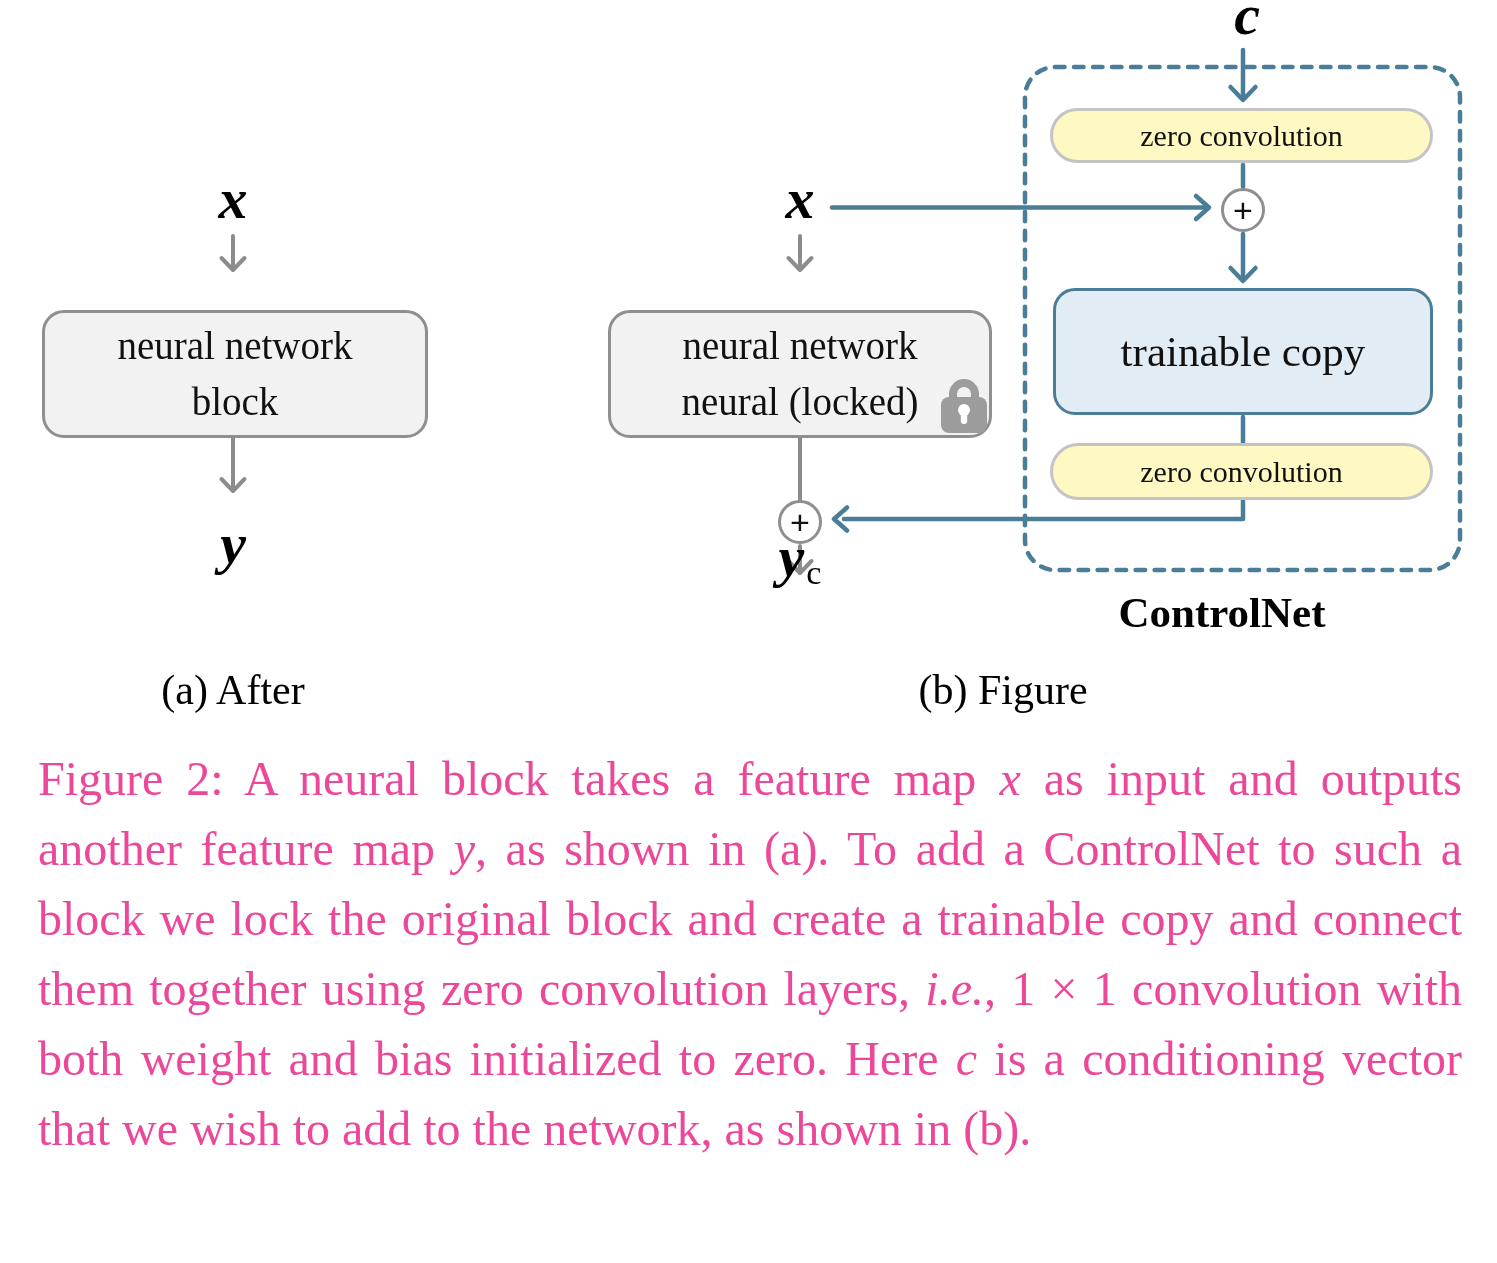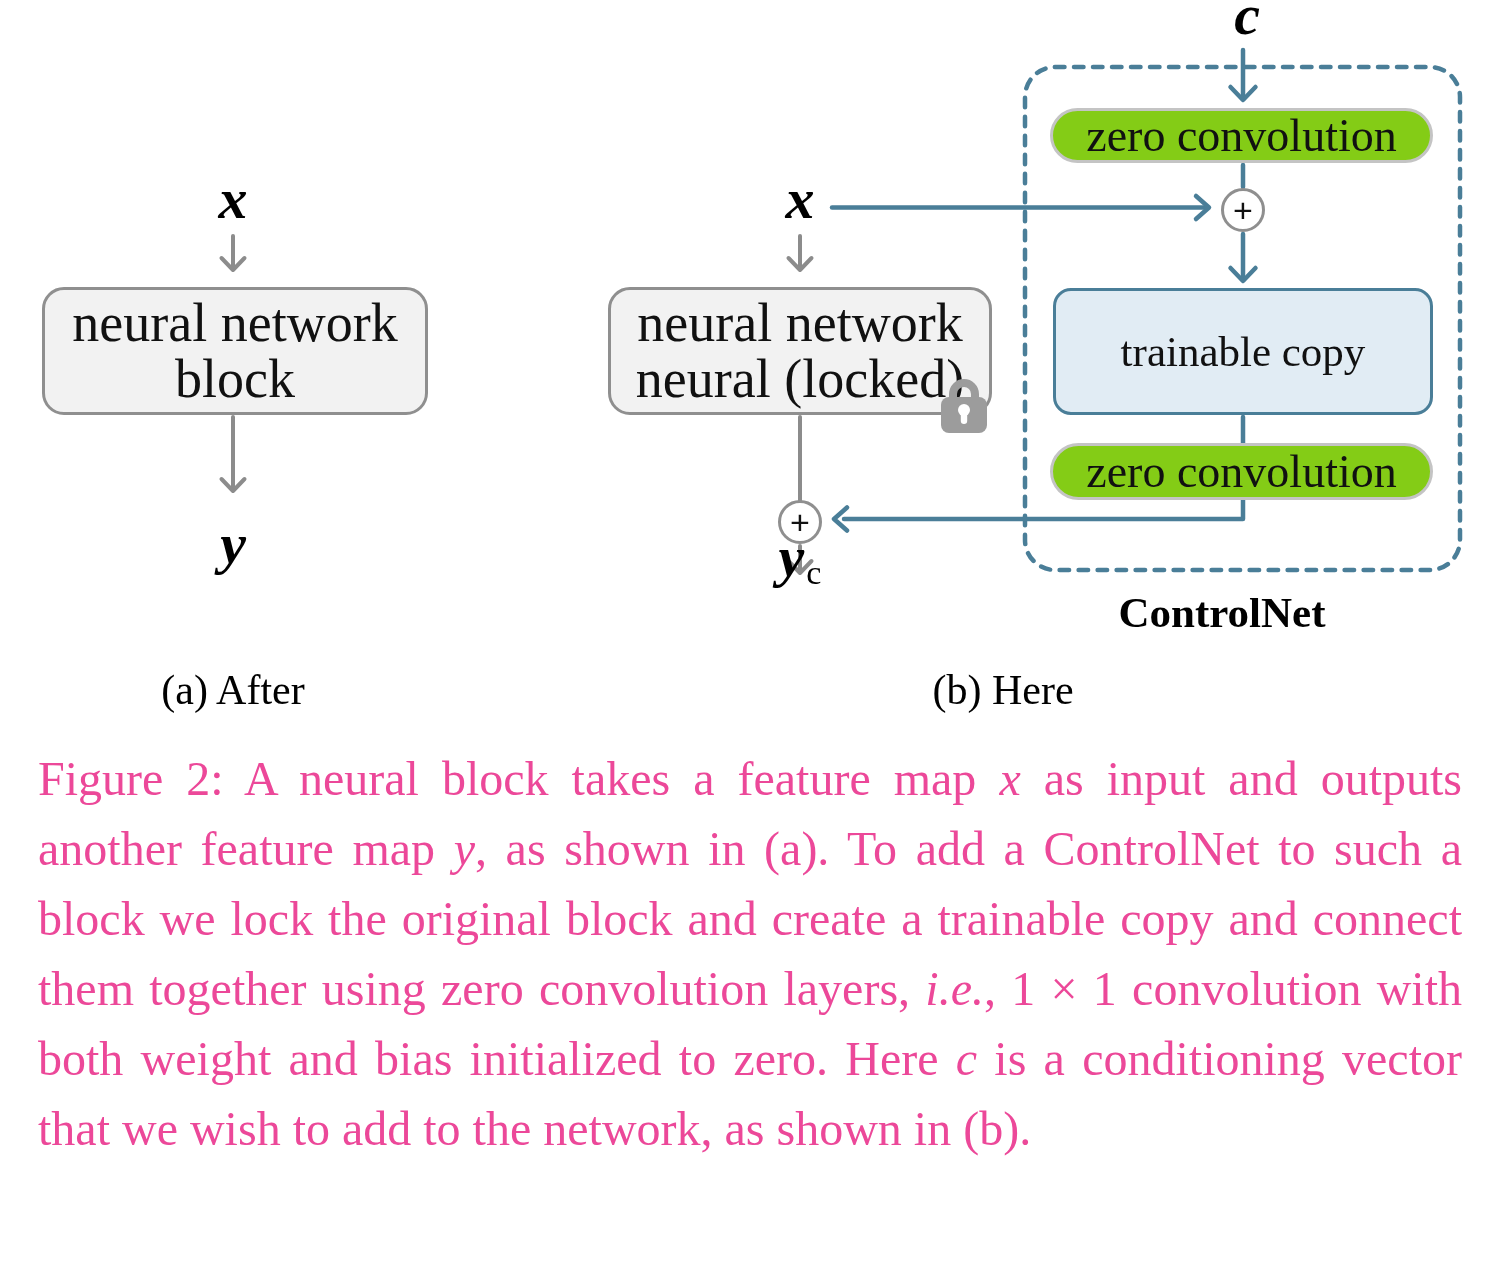--- a/index.html
+++ b/index.html
@@ -7,25 +7,25 @@
     position:relative;width:1497px;height:1263px;background:#ffffff;overflow:hidden;
     font-family:"Liberation Serif",serif;color:#000;
   }
   svg.wires,svg.overlay{position:absolute;left:0;top:0;}
   svg.wires{z-index:1;}
   svg.overlay{z-index:3;}
   .node{position:absolute;box-sizing:border-box;z-index:2;display:flex;flex-direction:column;
         align-items:center;justify-content:center;text-align:center;}
   .block{
     background:#f2f2f2;border:3.5px solid #8f8f8f;border-radius:22px;
-    font-size:54px;line-height:56px;color:#111;
+    font-size:39px;line-height:56px;color:#111;margin-top:23px;
   }
   .pill{
-    background:#84cc16;border:3px solid #c4c4c4;border-radius:29px;
-    font-size:46px;line-height:46px;color:#111;flex-direction:row;
+    background:#fef9c3;border:3px solid #c4c4c4;border-radius:29px;
+    font-size:30px;line-height:46px;color:#111;flex-direction:row;
   }
   .trainable{
     background:#e1ecf4;border:3.5px solid #4a7e98;border-radius:22px;
     font-size:43px;line-height:48px;color:#111;
   }
   .plus-circle{
     position:absolute;z-index:3;width:44px;height:44px;border-radius:50%;
     background:#ffffff;border:3.5px solid #8f8f8f;box-sizing:border-box;
     display:flex;align-items:center;justify-content:center;
     font-family:"Liberation Sans",sans-serif;font-size:34px;line-height:34px;color:#111;
@@ -116,30 +116,30 @@
   <div class="node block" style="left:608px;top:287px;width:384px;height:128px;">
     <span>neural network</span>
     <span>neural (locked)</span>
   </div>
   <div class="plus-circle" style="left:778px;top:500px;">
     <span>+</span>
   </div>
   <div class="mathlabel" style="left:800px;top:528px;">
     <span>y</span><span class="sub">c</span>
   </div>
-  <div class="panel-caption" style="left:1003px;top:666px;">(b) Here</div>
+  <div class="panel-caption" style="left:1003px;top:666px;">(b) Figure</div>
 
   <div class="mathlabel" style="left:1247px;top:-14px;">c</div>
   <div class="node pill" style="left:1050px;top:108px;width:383px;height:55px;">
     <span>zero convolution</span>
   </div>
   <div class="plus-circle" style="left:1221px;top:188px;">
     <span>+</span>
   </div>
-  <div class="node trainable" style="left:1053px;top:288px;width:380px;height:127px;border-radius:18px;">
+  <div class="node trainable" style="left:1053px;top:288px;width:380px;height:127px;">
     <span>trainable copy</span>
   </div>
   <div class="node pill" style="left:1050px;top:443px;width:383px;height:57px;">
     <span>zero convolution</span>
   </div>
   <div class="controlnet-label" style="left:1222px;top:590px;">ControlNet</div>
 
   <svg class="overlay" width="1497" height="1263" viewBox="0 0 1497 1263">
     <g>
       <path d="M953 399 v-5 a11 11 0 0 1 22 0 v5" fill="none" stroke="#9c9c9c" stroke-width="8"></path>

